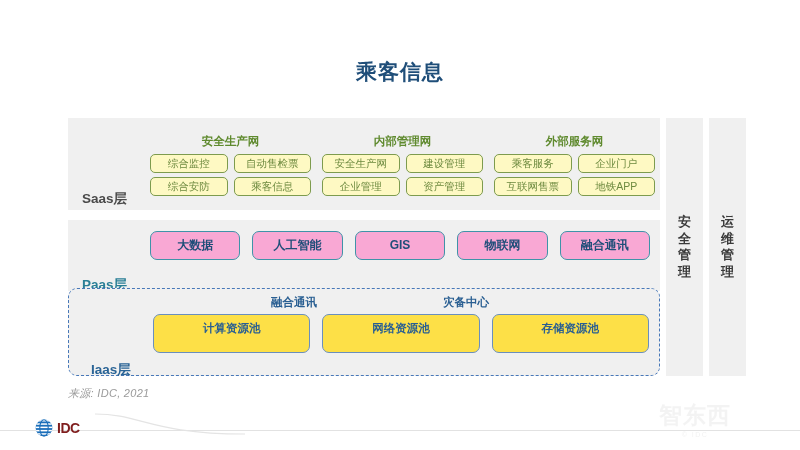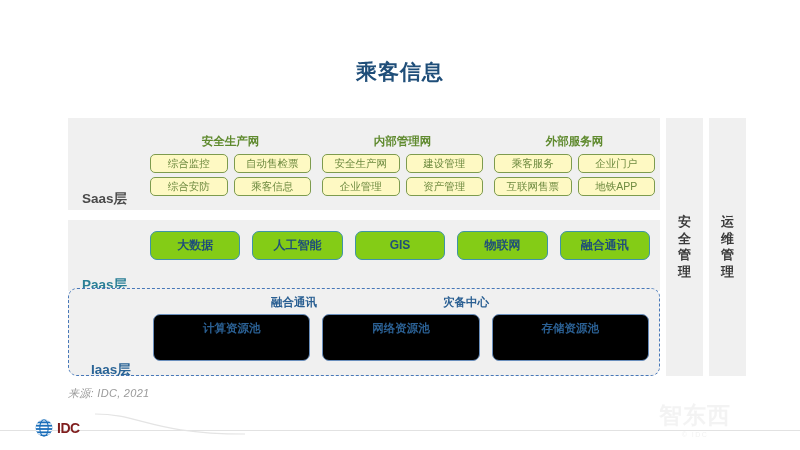--- a/index.html
+++ b/index.html
@@ -122,21 +122,21 @@
     left: 82px;
     top: 11px;
     width: 500px;
     display: flex;
     gap: 12px;
   }
   .chip-teal {
     flex: 1;
     border: 1.6px solid #3f93a8;
     border-radius: 7px;
-    background: #84cc16;
+    background: #f9a8d4;
     color: #1f4e79;
     font-size: 12px;
     font-weight: bold;
     text-align: center;
     padding: 7px 0 8px;
     line-height: 1;
     white-space: nowrap;
   }
 
   
@@ -163,26 +163,26 @@
 
   .iaas-row {
     display: flex;
     gap: 12px;
     margin-top: 3px;
   }
   .chip-blue {
     flex: 1;
     border: 1.4px solid #6a8fbd;
     border-radius: 7px;
-    background: #000000;
+    background: #fde047;
     color: #2a5f92;
     font-size: 11.5px;
     font-weight: bold;
     text-align: center;
-    padding: 8px 0 25px;
+    padding: 8px 0 17px;
     line-height: 1;
     white-space: nowrap;
   }
 
   
   .vcol {
     position: absolute;
     top: 0;
     width: 37px;
     height: 258px;

